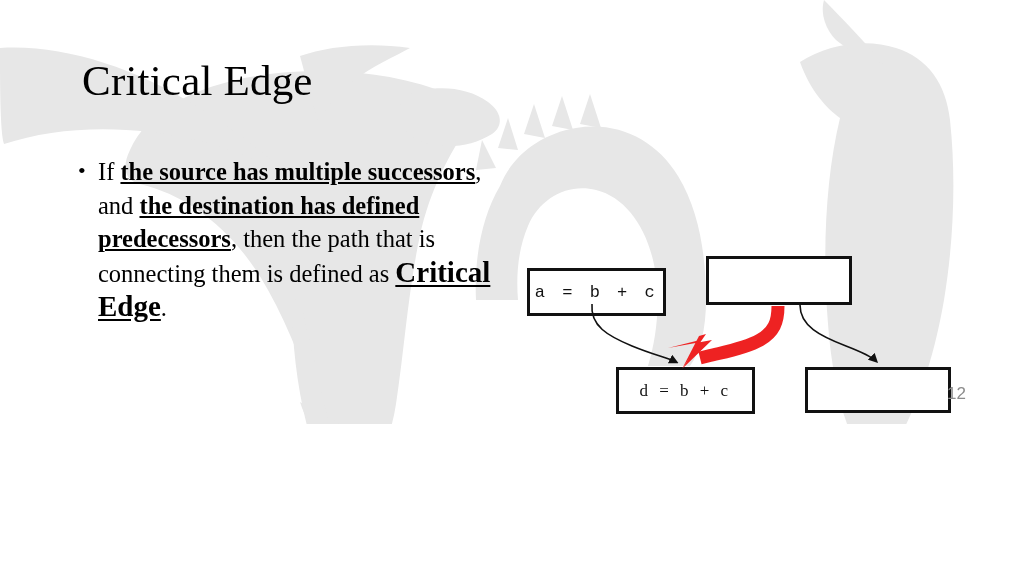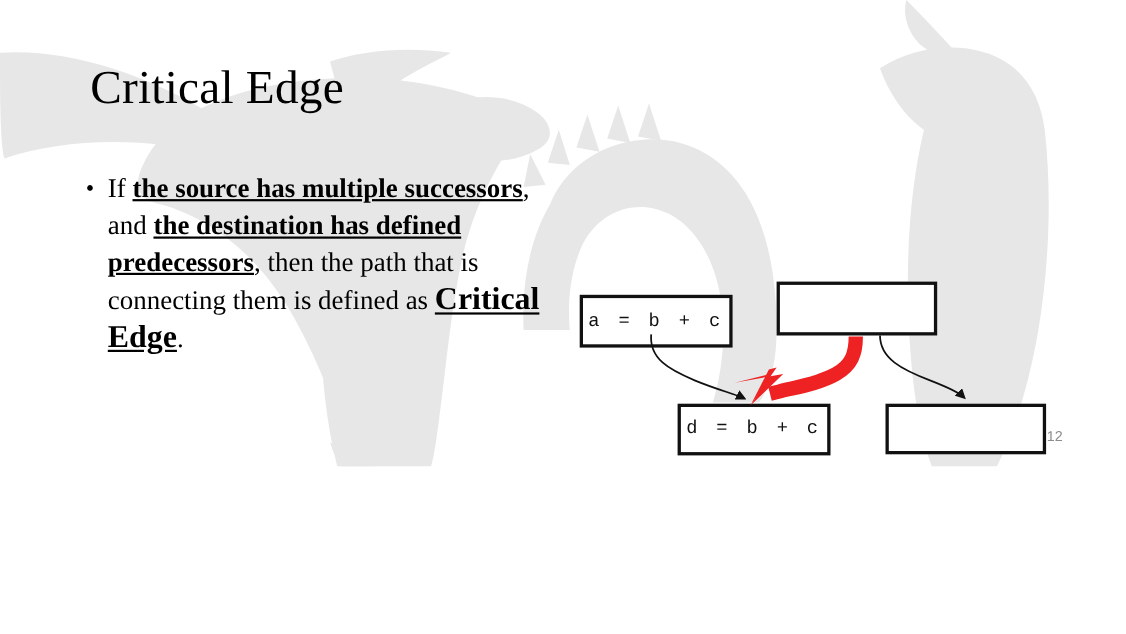--- a/index.html
+++ b/index.html
@@ -91,30 +91,30 @@
     align-items: center;
     justify-content: center;
     font-family: "Liberation Mono", "DejaVu Sans Mono", monospace;
     font-size: 17px;
     letter-spacing: 3.5px;
     color: #111111;
     font-weight: 500;
   }
   #node-a  { left: 527px; top: 256px; width: 139px; height: 48px; margin-top: 12px; }
   #node-b  { left: 706px; top: 256px; width: 146px; height: 49px; }
-  #node-d  { left: 616px; top: 367px; width: 139px; height: 47px; }
+  #node-d  { left: 616px; top: 367px; width: 139px; height: 47px; font-family: Liberation Serif, serif; }
   #node-e  { left: 805px; top: 367px; width: 146px; height: 46px; }
 
   
   #page-number {
     position: absolute;
     right: 58px;
     bottom: 20px;
     font-family: "Liberation Sans", "DejaVu Sans", sans-serif;
-    font-size: 13px;
+    font-size: 17px;
     color: #8c8c8c;
   }
 </style>
 </head>
 <body>
 
 <div id="slide">
 
   <svg id="watermark" viewBox="0 0 1024 576" xmlns="http://www.w3.org/2000/svg" aria-hidden="true">
     <g fill="#e7e7e7">

